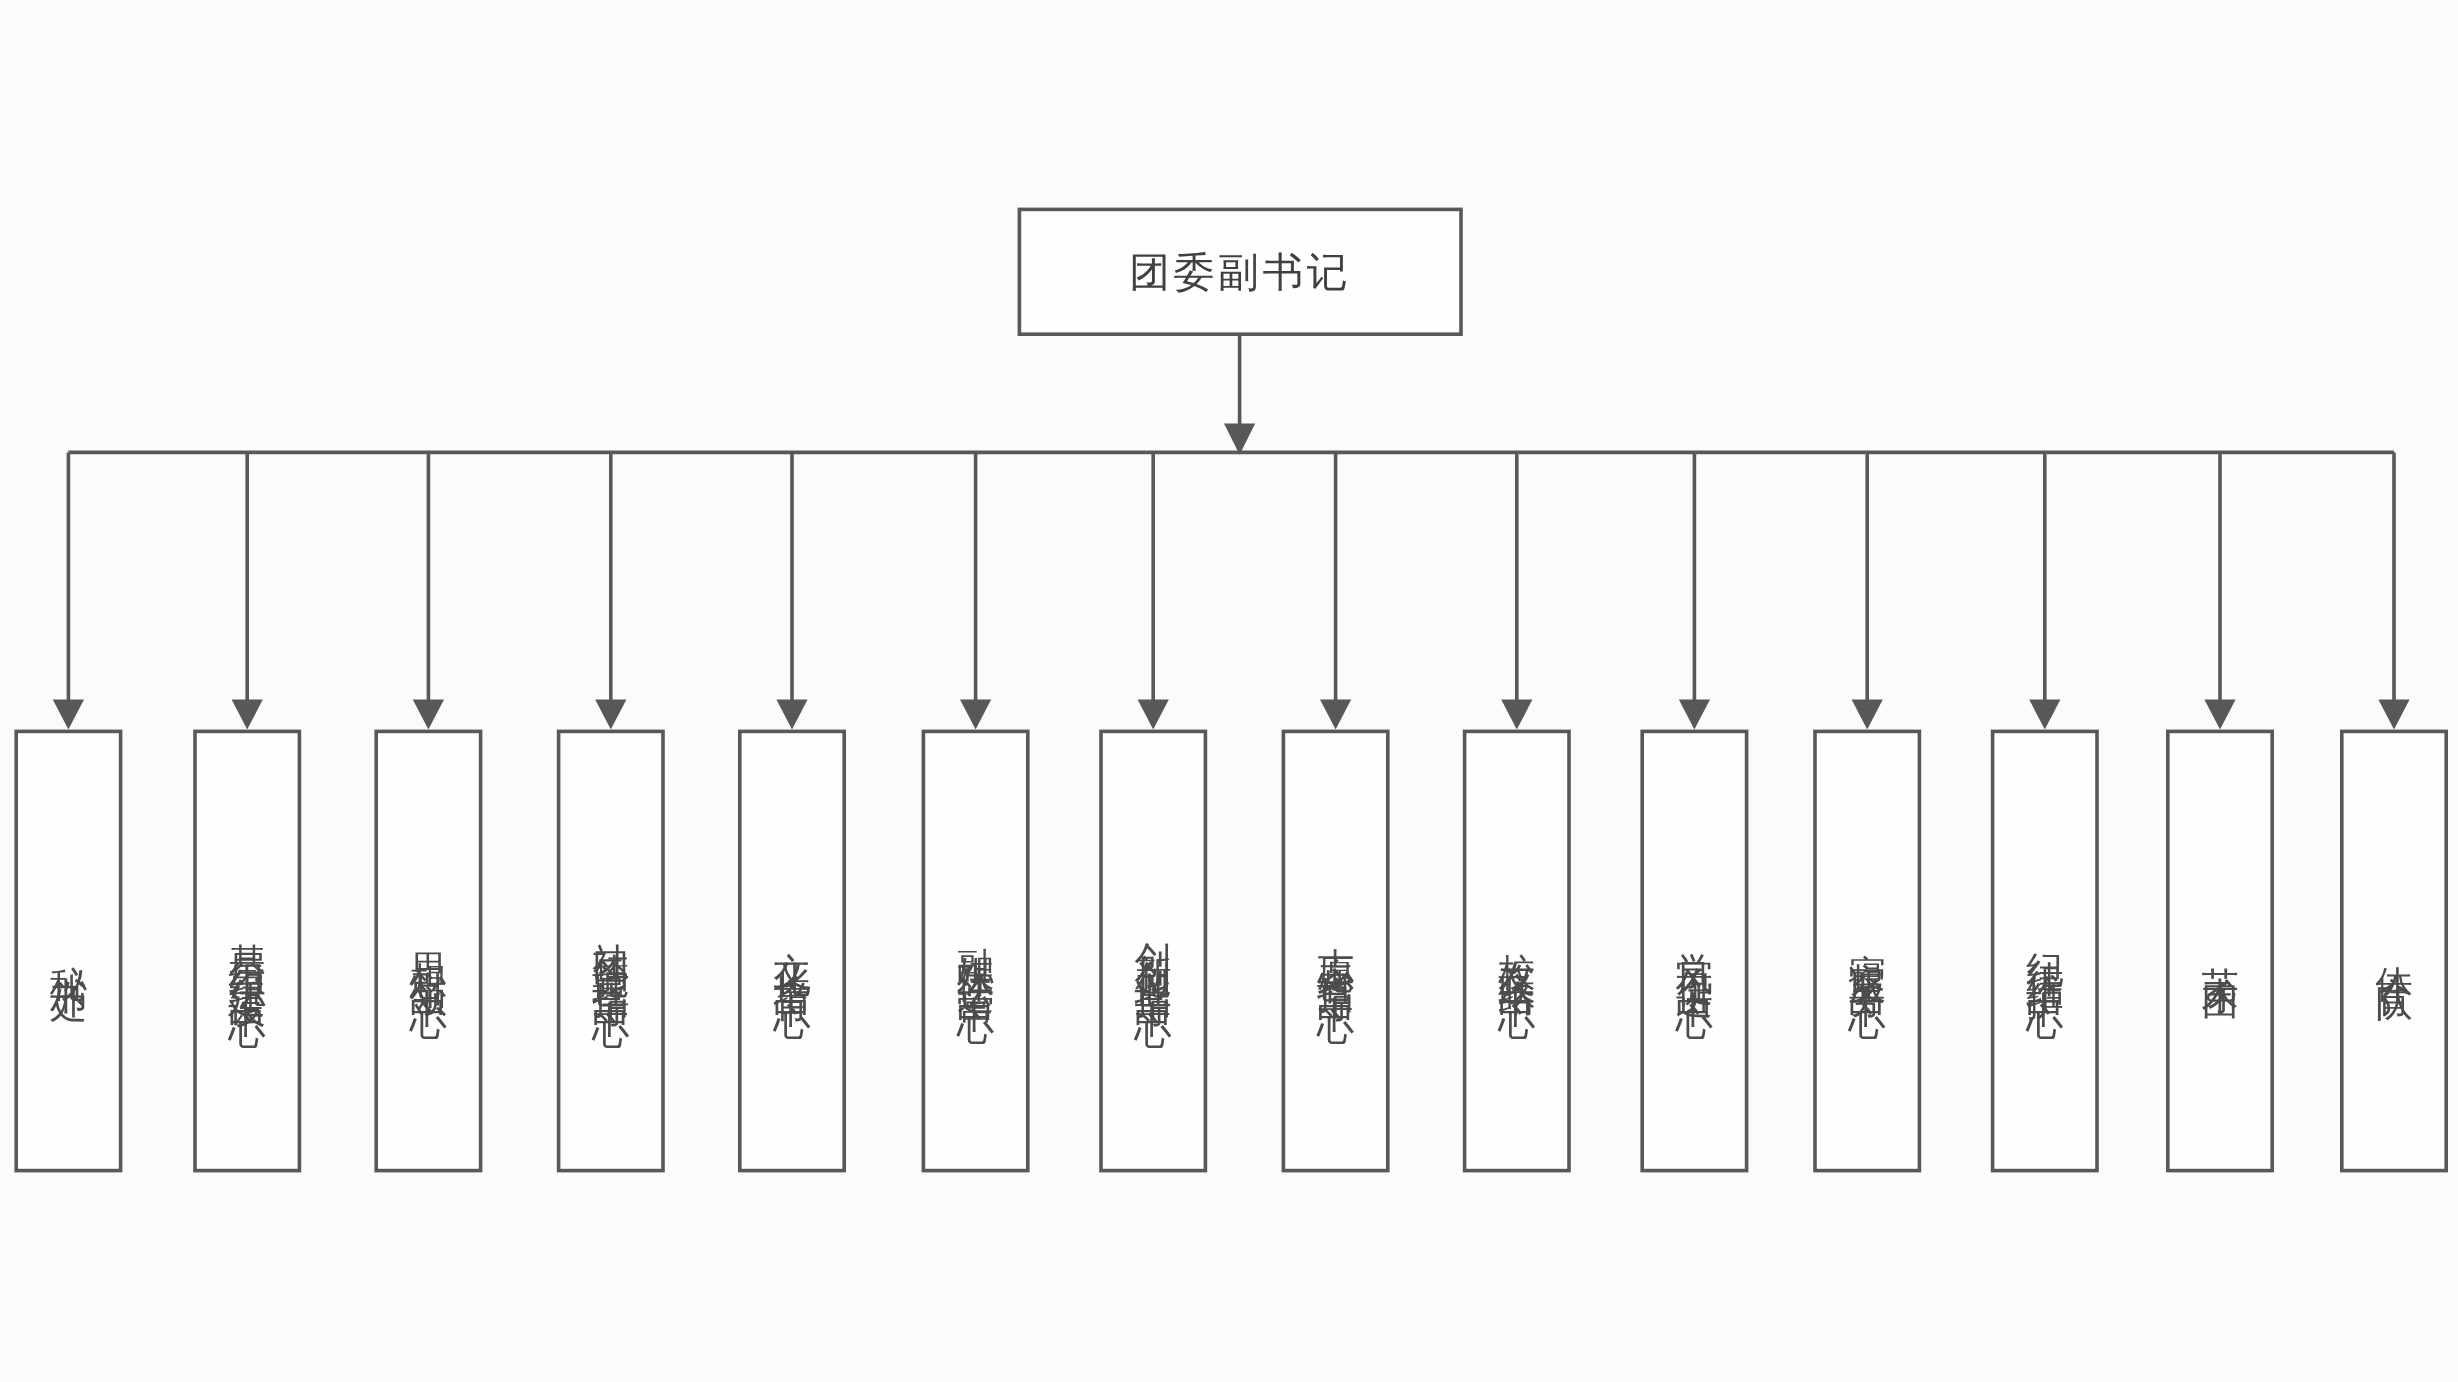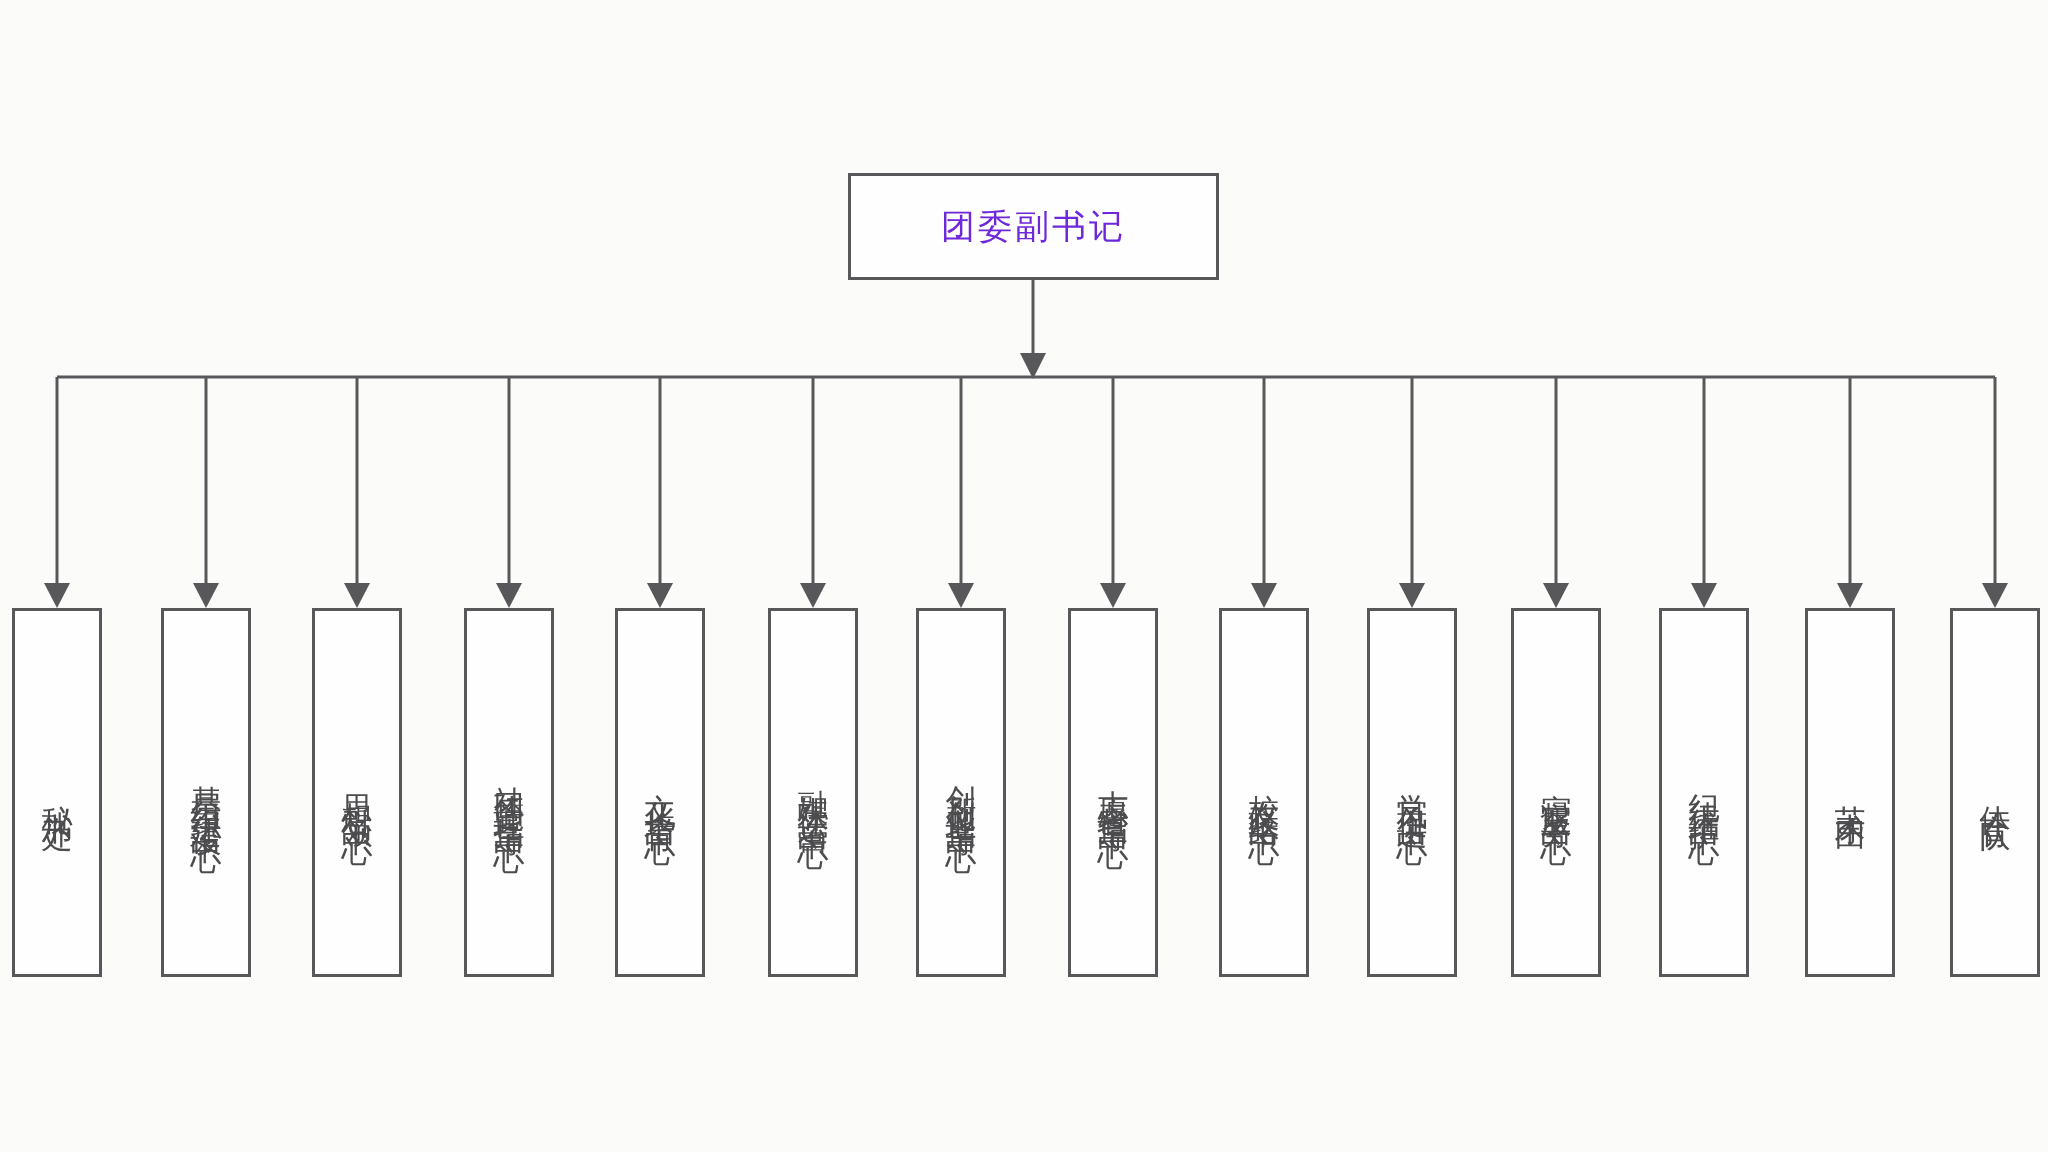--- a/index.html
+++ b/index.html
@@ -34,21 +34,21 @@
   }
   .root-box {
     left: 848px;
     top: 173px;
     width: 371px;
     height: 107px;
   }
   .root-label {
     font-size: 34px;
     letter-spacing: 3px;
-    color: #6d28d9;
+    color: #404040;
     white-space: nowrap;
   }
   .child-box {
     top: 608px;
     width: 90px;
     height: 369px;
   }
   .child-label {
     writing-mode: vertical-rl;
     text-orientation: upright;

